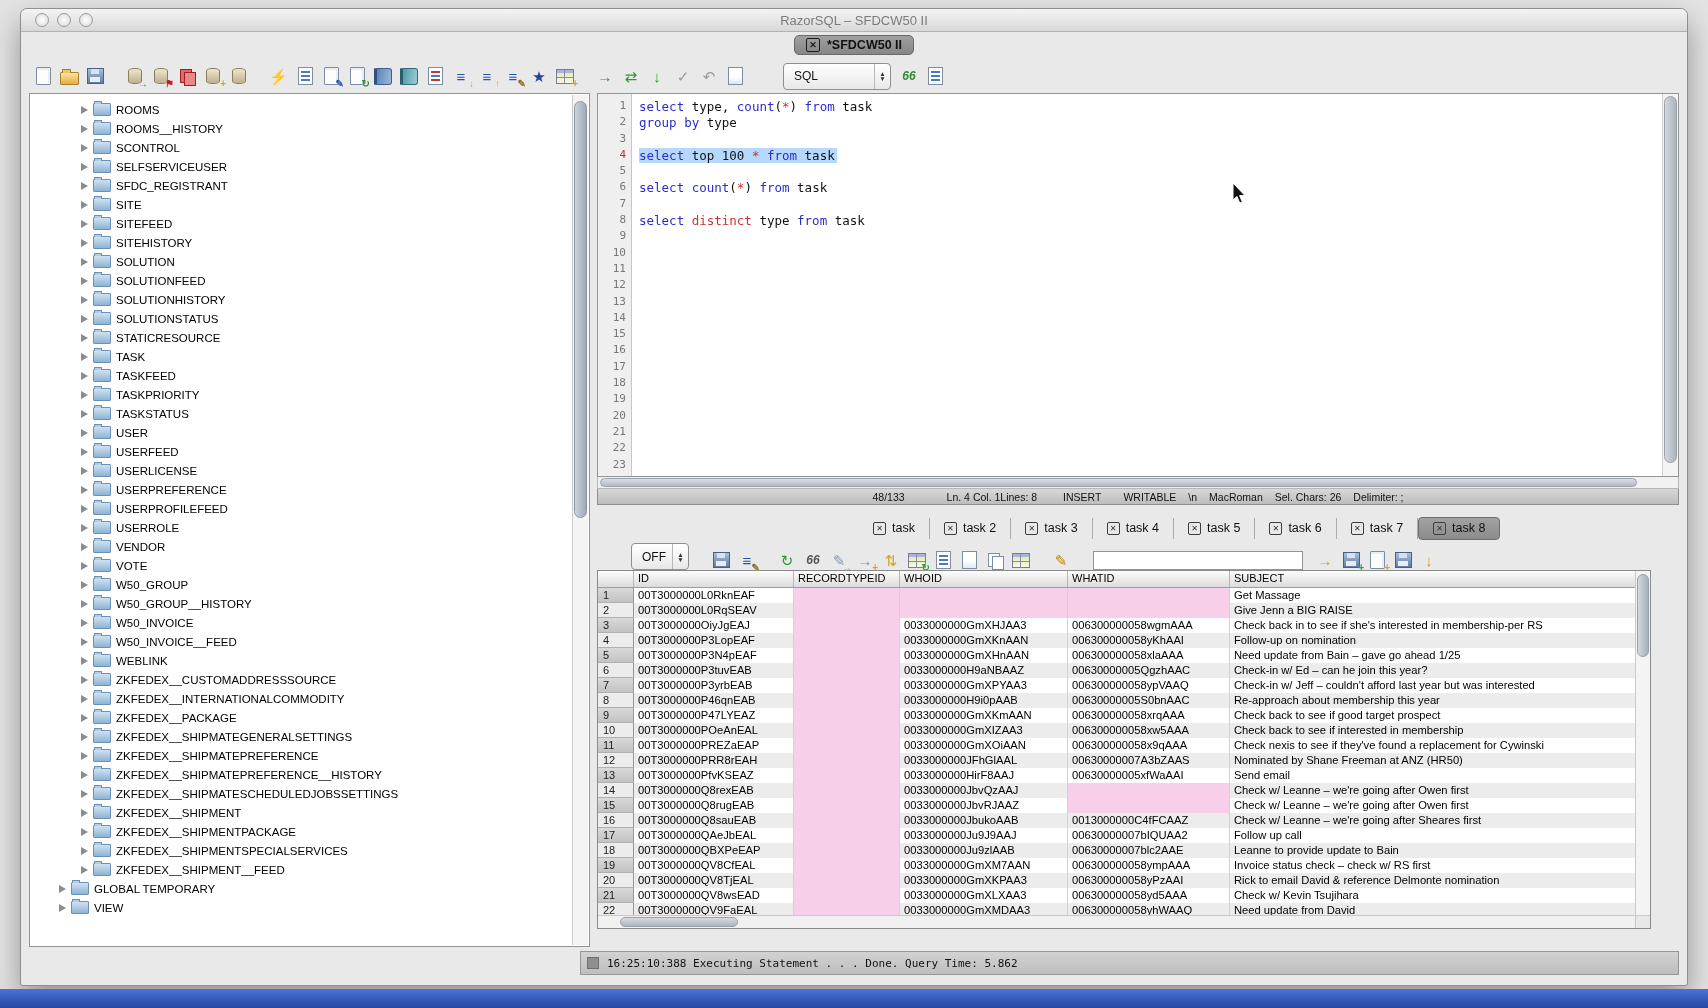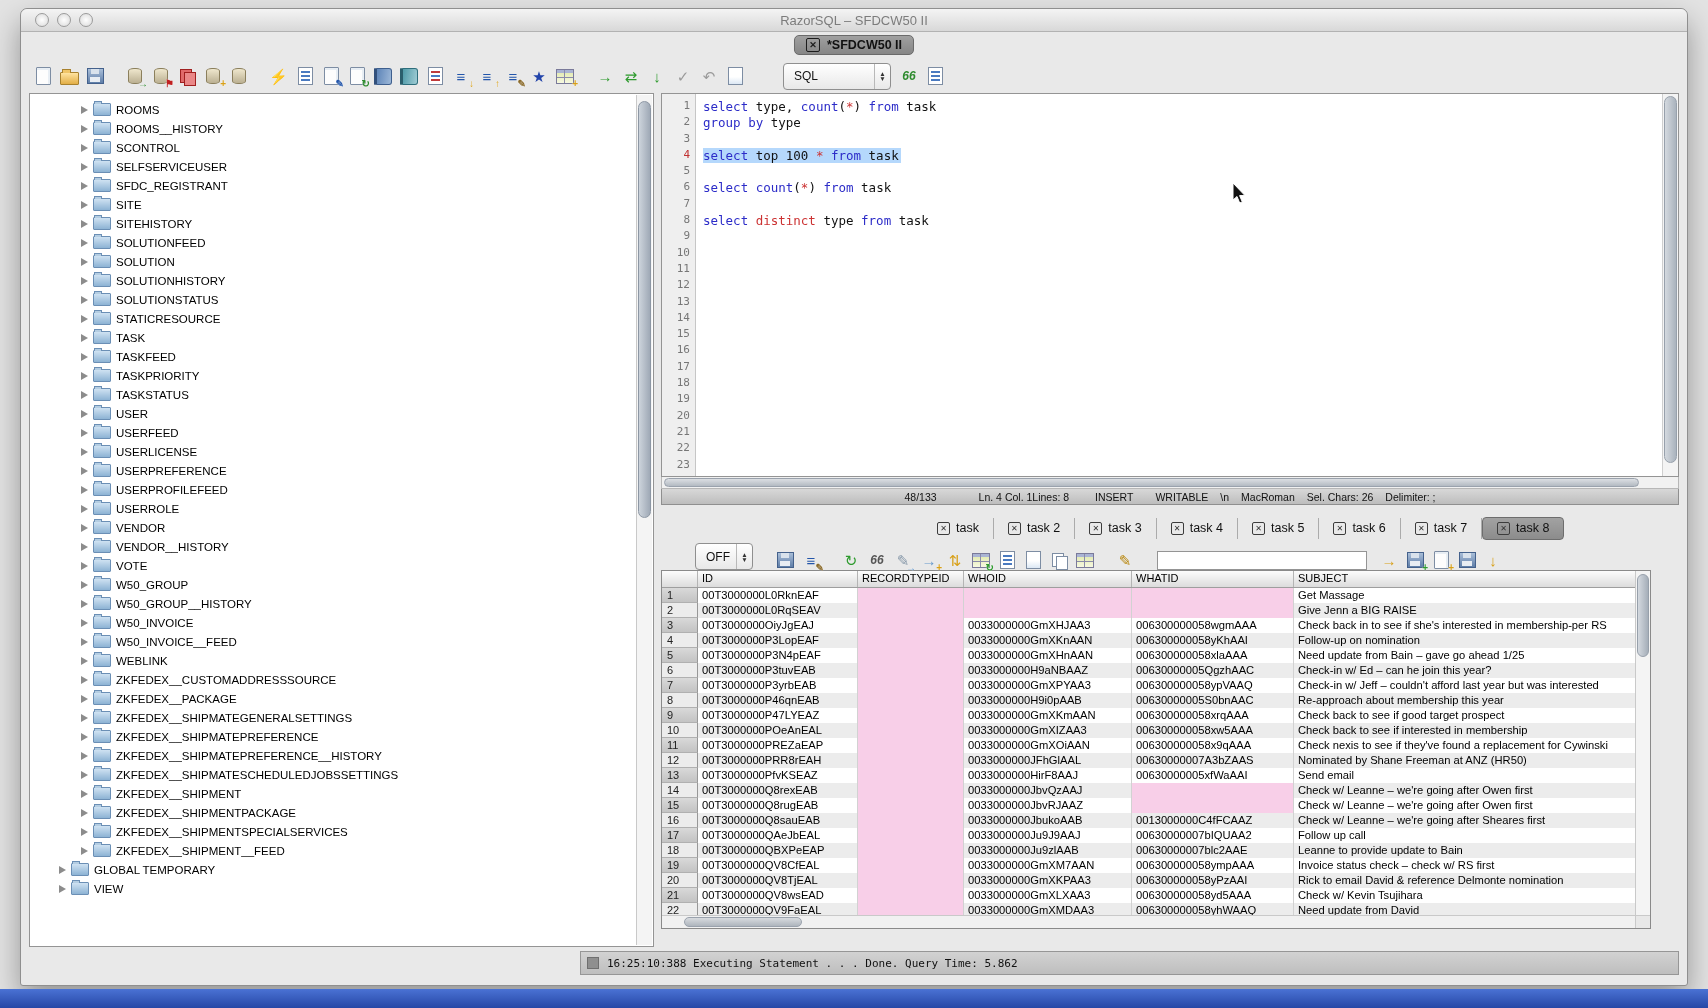--- a/index.html
+++ b/index.html
@@ -59,21 +59,21 @@
   .sh-pages::before{left:0;top:0;}
   .sh-pages::after{left:4px;top:3px;}
   .dropdown{height:27px;background:linear-gradient(#fff,#e8e8e8);border:1px solid #8f8f8f;border-radius:4px;
     display:flex;align-items:center;font-size:12px;color:#111;padding-left:10px;position:relative;box-sizing:border-box;}
   .dropdown .stepper{margin-left:auto;width:15px;height:100%;display:flex;flex-direction:column;align-items:center;
     justify-content:center;font-size:6.5px;line-height:5px;color:#333;border-left:1px solid #b8b8b8;}
   .sqldrop{width:108px;margin:0 8px 0 18px;}
 
   
   .content{flex:1;display:flex;margin:0 8px;min-height:0;}
-  .sidebar{width:625px;background:#fff;border:1px solid #949494;position:relative;box-sizing:border-box;overflow:hidden;padding-left:24px;}
+  .sidebar{width:561px;background:#fff;border:1px solid #949494;position:relative;box-sizing:border-box;overflow:hidden;padding-left:24px;}
   .treearea{position:absolute;inset:1px 16px 1px 1px;overflow:hidden;padding-top:5px;}
   .trow{height:19px;display:flex;align-items:center;gap:5px;font-size:11.5px;color:#000;white-space:nowrap;}
   .trow.lvl2{padding-left:50px;}
   .trow.lvl1{padding-left:28px;}
   .tri{width:0;height:0;border-left:7px solid #8c8c8c;border-top:4.5px solid transparent;border-bottom:4.5px solid transparent;flex:0 0 auto;}
   .tfolder{width:16px;height:11px;background:linear-gradient(#cfe2f2,#8db3d4);border:1px solid #6b8fb5;border-radius:1px;position:relative;flex:0 0 auto;}
   .tfolder::before{content:"";position:absolute;left:0;top:-3px;width:6px;height:2px;background:#b4cde2;border:1px solid #6b8fb5;border-bottom:none;}
   .sbscroll{position:absolute;top:1px;right:1px;bottom:1px;width:15px;background:#f4f4f4;border-left:1px solid #c9c9c9;}
   .sbthumb{position:absolute;left:1px;right:1px;top:6px;height:49%;border-radius:7px;
     background:linear-gradient(to right,#cdd4dc,#9fa9b6);border:1px solid #8d97a4;box-sizing:border-box;}
@@ -316,35 +316,40 @@
               <span>SFDC_REGISTRANT</span>
             </div>
             <div class="trow lvl2">
               <span class="tri"></span>
               <span class="tfolder"></span>
               <span>SITE</span>
             </div>
             <div class="trow lvl2">
               <span class="tri"></span>
               <span class="tfolder"></span>
+              <span>SITEFEED</span>
+            </div>
+            <div class="trow lvl2">
+              <span class="tri"></span>
+              <span class="tfolder"></span>
               <span>SITEHISTORY</span>
             </div>
             <div class="trow lvl2">
               <span class="tri"></span>
               <span class="tfolder"></span>
+              <span>SOLUTION</span>
+            </div>
+            <div class="trow lvl2">
+              <span class="tri"></span>
+              <span class="tfolder"></span>
               <span>SOLUTIONFEED</span>
             </div>
             <div class="trow lvl2">
               <span class="tri"></span>
               <span class="tfolder"></span>
-              <span>SOLUTION</span>
-            </div>
-            <div class="trow lvl2">
-              <span class="tri"></span>
-              <span class="tfolder"></span>
               <span>SOLUTIONHISTORY</span>
             </div>
             <div class="trow lvl2">
               <span class="tri"></span>
               <span class="tfolder"></span>
               <span>SOLUTIONSTATUS</span>
             </div>
             <div class="trow lvl2">
               <span class="tri"></span>
               <span class="tfolder"></span>
@@ -401,25 +406,20 @@
               <span>USERROLE</span>
             </div>
             <div class="trow lvl2">
               <span class="tri"></span>
               <span class="tfolder"></span>
               <span>VENDOR</span>
             </div>
             <div class="trow lvl2">
               <span class="tri"></span>
               <span class="tfolder"></span>
-              <span>VENDOR__HISTORY</span>
-            </div>
-            <div class="trow lvl2">
-              <span class="tri"></span>
-              <span class="tfolder"></span>
               <span>VOTE</span>
             </div>
             <div class="trow lvl2">
               <span class="tri"></span>
               <span class="tfolder"></span>
               <span>W50_GROUP</span>
             </div>
             <div class="trow lvl2">
               <span class="tri"></span>
               <span class="tfolder"></span>
@@ -437,20 +437,25 @@
             </div>
             <div class="trow lvl2">
               <span class="tri"></span>
               <span class="tfolder"></span>
               <span>WEBLINK</span>
             </div>
             <div class="trow lvl2">
               <span class="tri"></span>
               <span class="tfolder"></span>
               <span>ZKFEDEX__CUSTOMADDRESSSOURCE</span>
+            </div>
+            <div class="trow lvl2">
+              <span class="tri"></span>
+              <span class="tfolder"></span>
+              <span>ZKFEDEX__INTERNATIONALCOMMODITY</span>
             </div>
             <div class="trow lvl2">
               <span class="tri"></span>
               <span class="tfolder"></span>
               <span>ZKFEDEX__PACKAGE</span>
             </div>
             <div class="trow lvl2">
               <span class="tri"></span>
               <span class="tfolder"></span>
               <span>ZKFEDEX__SHIPMATEGENERALSETTINGS</span>

